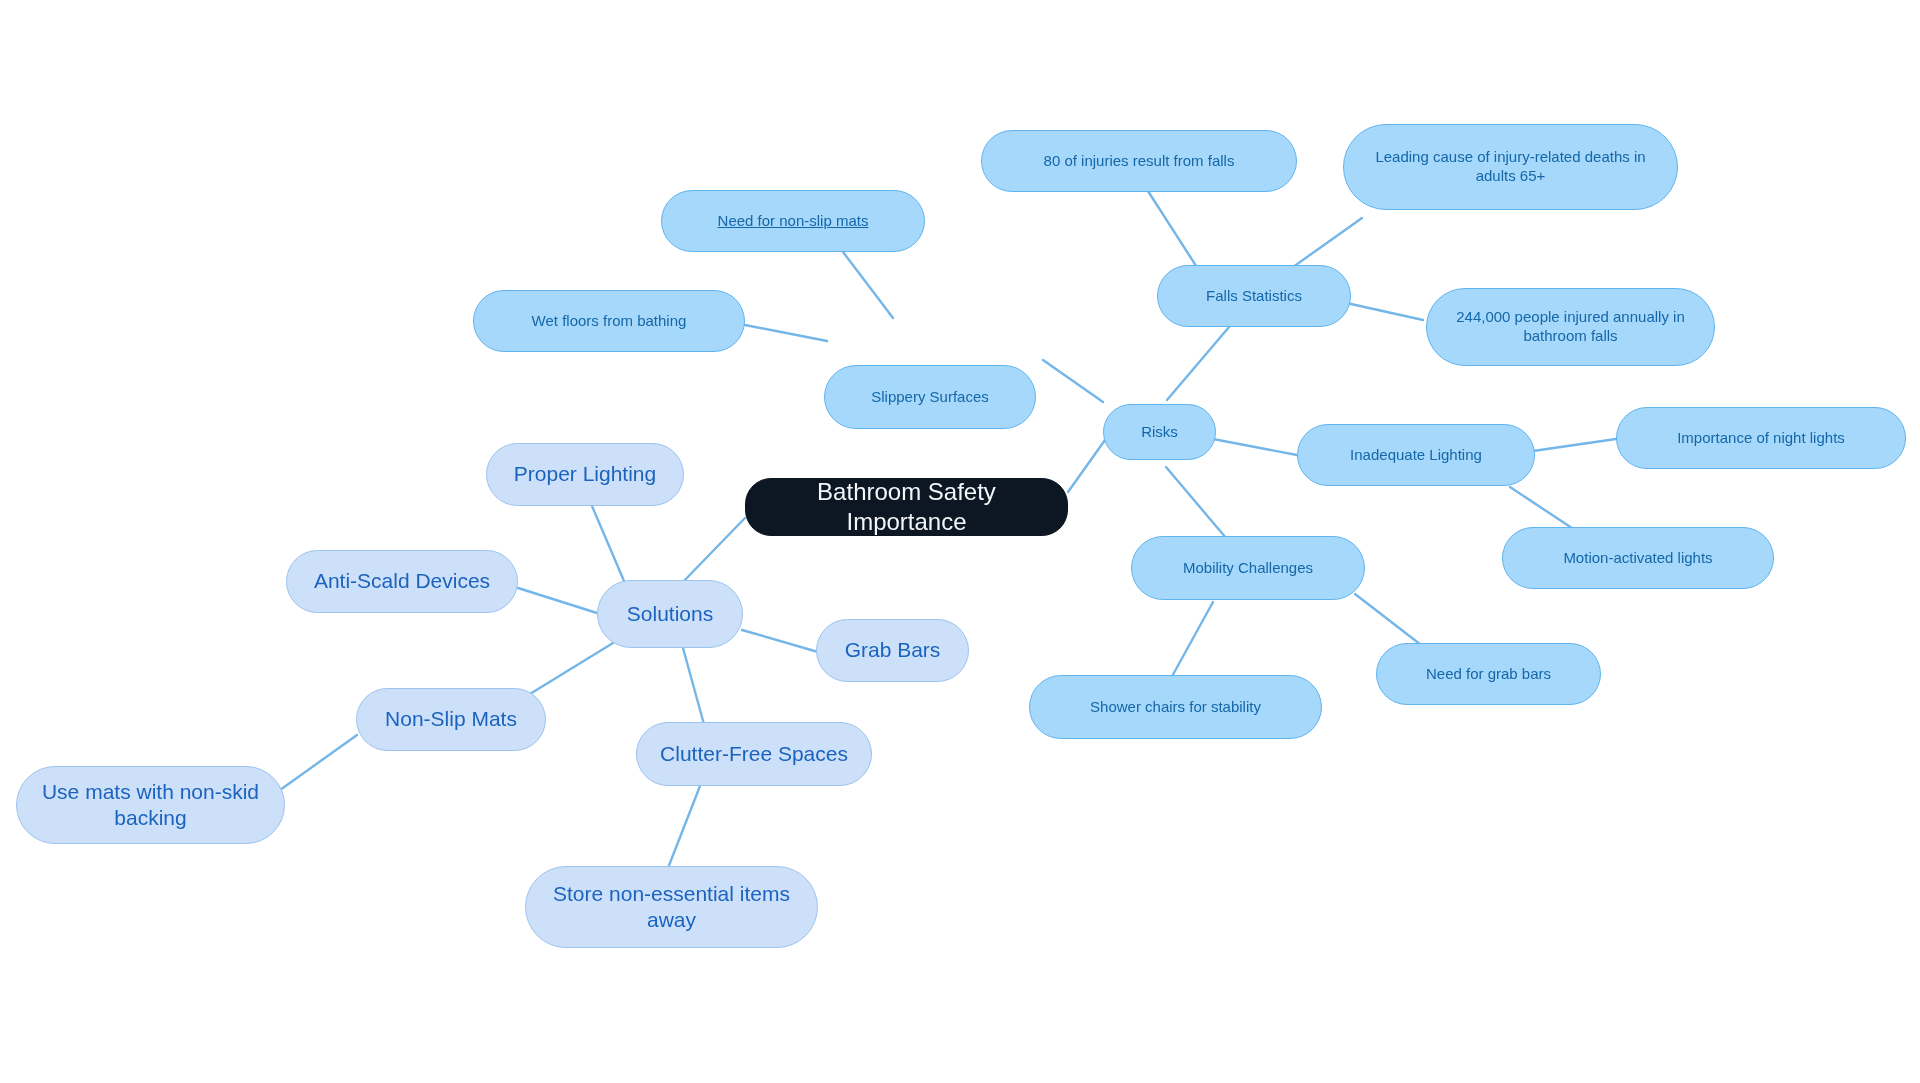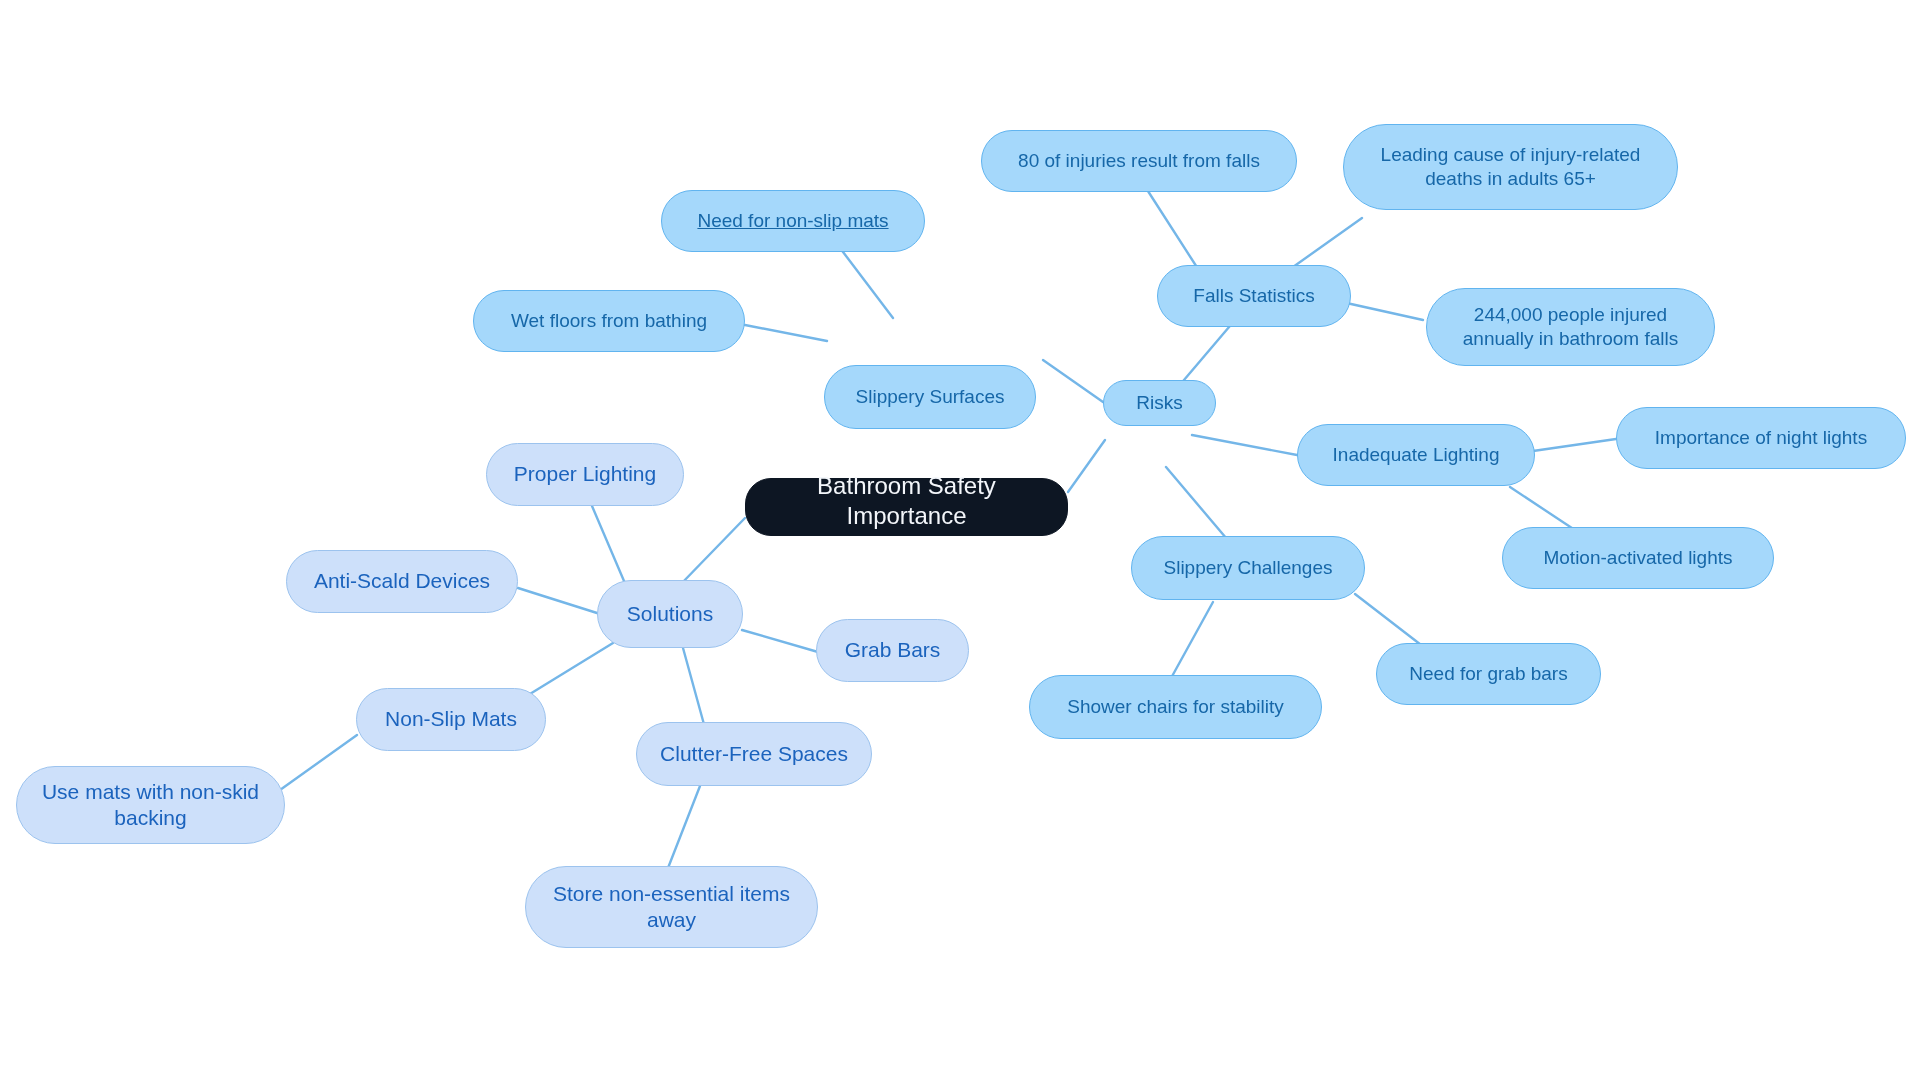--- a/index.html
+++ b/index.html
@@ -37,28 +37,27 @@
     white-space: pre-line;
     padding: 4px 10px;
   }
   
   .node.root {
     background: #0d1623;
     border: 1px solid #0d1623;
     color: #f3f6fa;
     font-size: 24px;
     border-radius: 26px;
-    align-items: flex-end;
   }
   
   .node.blue {
     background: #a5d8fb;
     border: 1.6px solid #61b4ef;
     color: #1667a8;
-    font-size: 19px;
+    font-size: 15px;
   }
   
   .node.pale {
     background: #cde0fa;
     border: 1.6px solid #9cc3ee;
     color: #1b63bd;
     font-size: 21px;
   }
   .node .label {
     display: block;
@@ -114,42 +113,42 @@
 
     <line x1="357" y1="735" x2="280" y2="790"></line>
 
     <line x1="700" y1="786" x2="668" y2="868"></line>
   </svg>
 
   <div class="node root" style="left:745px; top:478px; width:323px; height:58px;">
     <span class="label">Bathroom Safety Importance</span>
   </div>
 
-  <div class="node blue" style="left:1103px; top:380px; width:113px; height:46px;">
+  <div class="node blue" style="left:1103px; top:404px; width:113px; height:56px;">
     <span class="label">Risks</span>
   </div>
 
   <div class="node pale" style="left:597px; top:580px; width:146px; height:68px;">
     <span class="label">Solutions</span>
   </div>
 
   <div class="node blue" style="left:1157px; top:265px; width:194px; height:62px;">
     <span class="label">Falls Statistics</span>
   </div>
 
   <div class="node blue" style="left:824px; top:317px; width:212px; height:64px;margin-top:48px;">
     <span class="label">Slippery Surfaces</span>
   </div>
 
   <div class="node blue" style="left:1297px; top:424px; width:238px; height:62px;">
     <span class="label">Inadequate Lighting</span>
   </div>
 
   <div class="node blue" style="left:1131px; top:536px; width:234px; height:64px;">
-    <span class="label">Slippery Challenges</span>
+    <span class="label">Mobility Challenges</span>
   </div>
 
   <div class="node blue" style="left:981px; top:130px; width:316px; height:62px;">
     <span class="label">80 of injuries result from falls</span>
   </div>
 
   <div class="node blue" style="left:1343px; top:124px; width:335px; height:86px;">
     <span class="label">Leading cause of injury-related deaths in adults 65+</span>
   </div>
 

